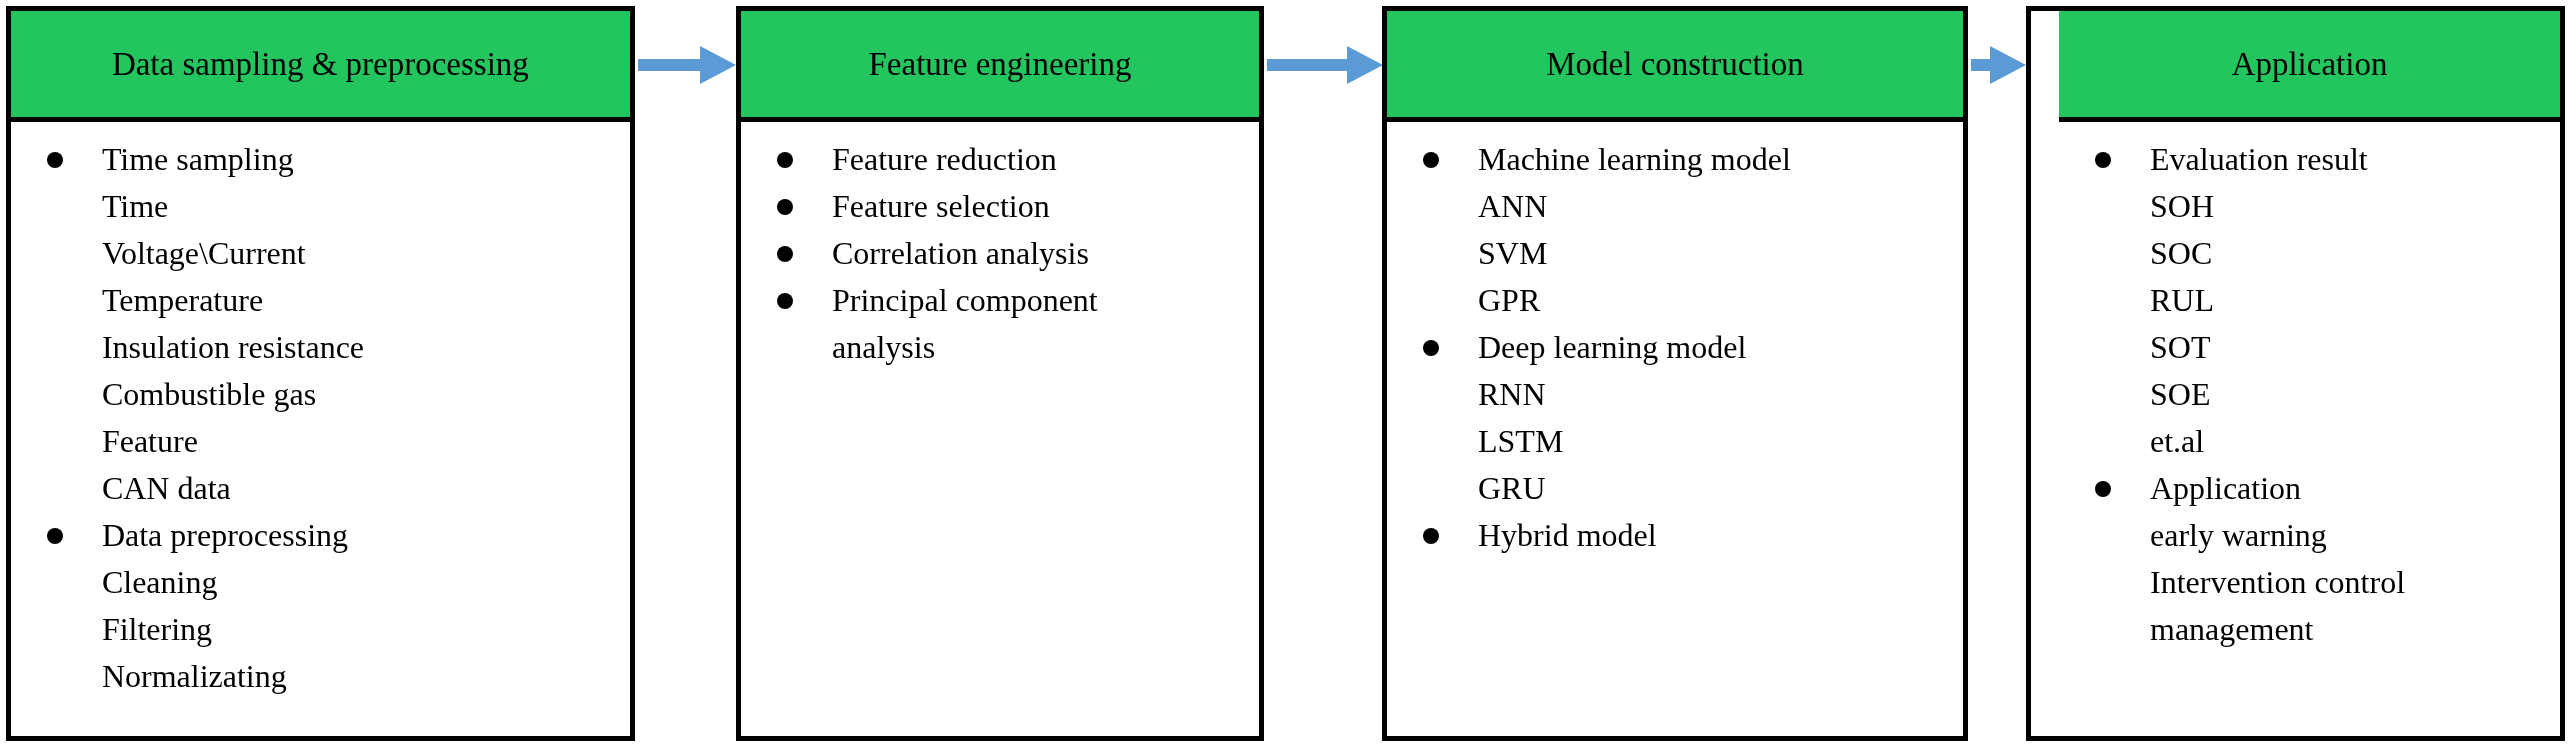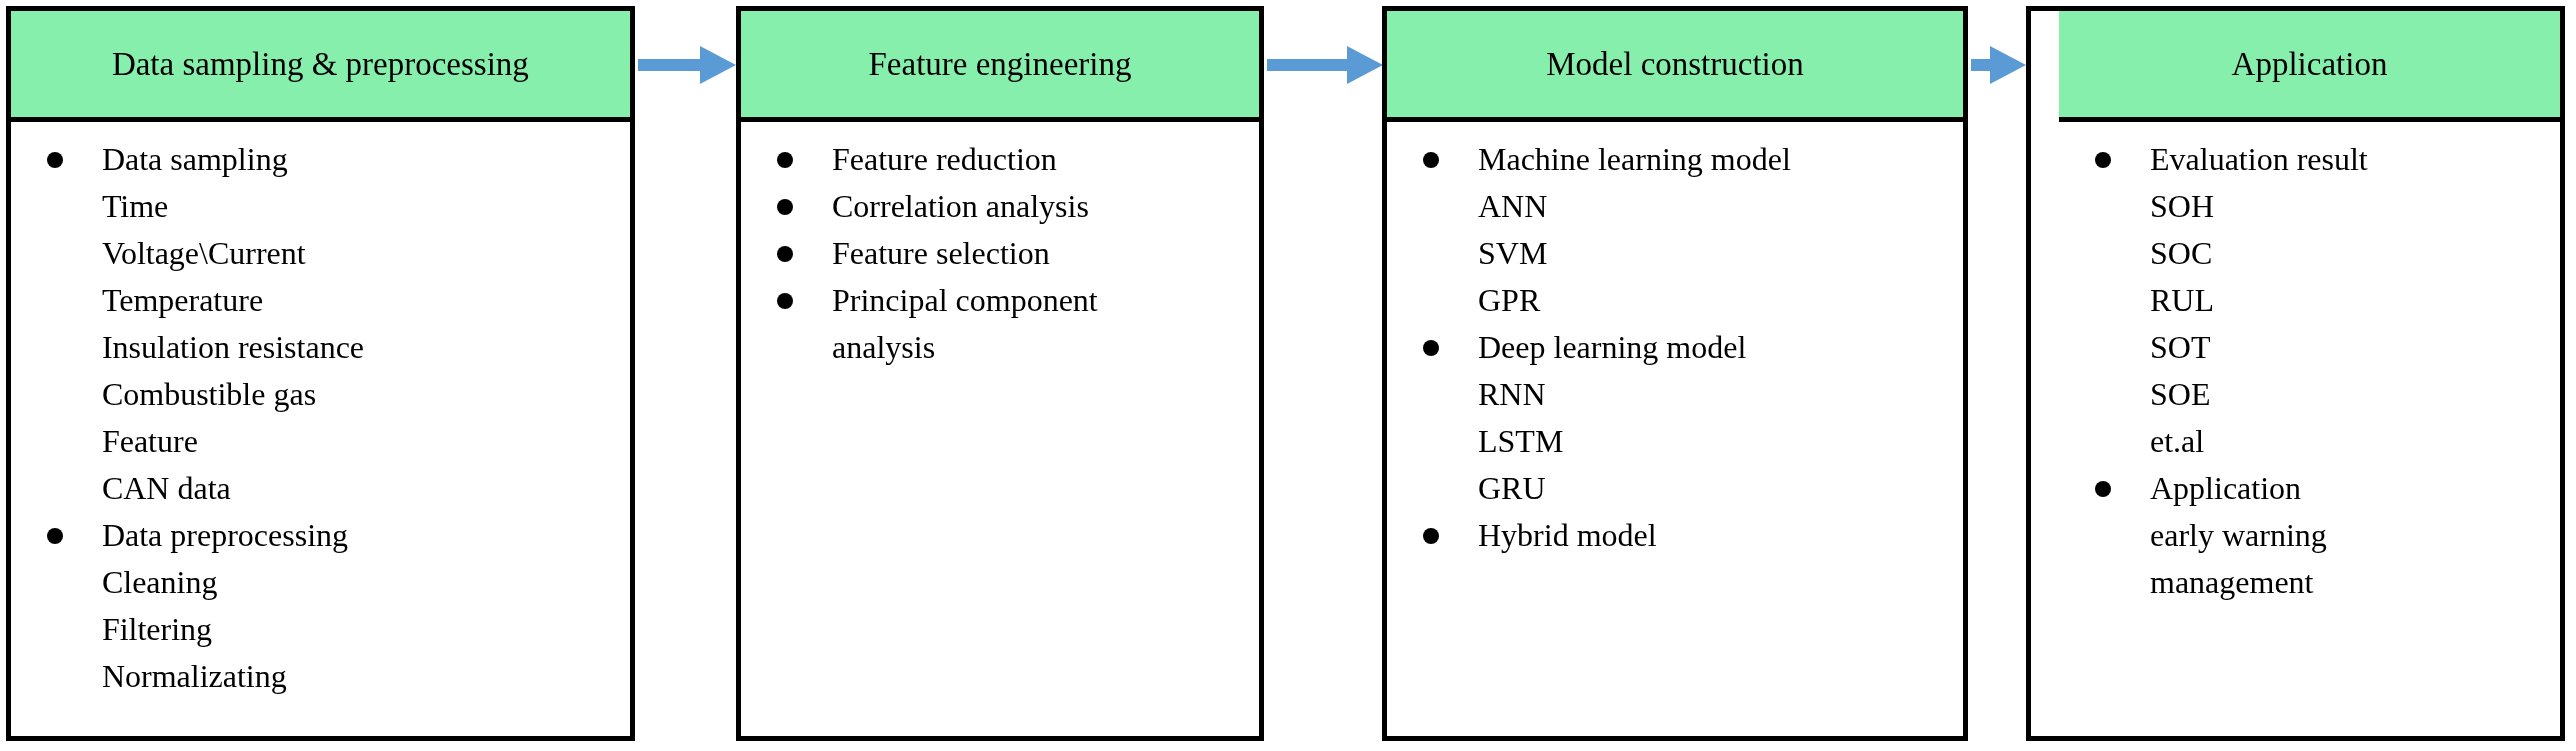--- a/index.html
+++ b/index.html
@@ -24,21 +24,21 @@
   .stage-box {
     position: absolute;
     top: 5.9px;
     height: 735px;
     box-sizing: border-box;
     border: 5.3px solid #000000;
     background: #ffffff;
   }
   .stage-header {
     height: 111px;
-    background: #86efac;
+    background: #22c55e;
     border-bottom: 5.3px solid #000000;
     box-sizing: border-box;
     display: flex;
     align-items: center;
     justify-content: center;
     overflow: hidden;
   }
   .stage-header-title {
     font-size: 33px;
     line-height: 1.1;
@@ -116,21 +116,21 @@
 
 <div id="flow-canvas">
 
   <div class="stage-box" style="left:5.9px; width:629px;">
     <div class="stage-header">
       <div class="stage-header-title">Data sampling &amp; preprocessing</div>
     </div>
     <div class="stage-body">
       <div class="item-row">
         <span class="bullet-dot"></span>
-        <span class="item-text">Data sampling</span>
+        <span class="item-text">Time sampling</span>
       </div>
       <div class="item-row">
         <span class="item-text">Time</span>
       </div>
       <div class="item-row">
         <span class="item-text">Voltage\Current</span>
       </div>
       <div class="item-row">
         <span class="item-text">Temperature</span>
       </div>
@@ -171,25 +171,25 @@
     <div class="stage-header">
       <div class="stage-header-title">Feature engineering</div>
     </div>
     <div class="stage-body">
       <div class="item-row">
         <span class="bullet-dot"></span>
         <span class="item-text">Feature reduction</span>
       </div>
       <div class="item-row">
         <span class="bullet-dot"></span>
+        <span class="item-text">Feature selection</span>
+      </div>
+      <div class="item-row">
+        <span class="bullet-dot"></span>
         <span class="item-text">Correlation analysis</span>
-      </div>
-      <div class="item-row">
-        <span class="bullet-dot"></span>
-        <span class="item-text">Feature selection</span>
       </div>
       <div class="item-row wrapped" style="padding-right:65px;">
         <span class="bullet-dot"></span>
         <span class="item-text">Principal component analysis</span>
       </div>
     </div>
   </div>
 
   <div class="flow-arrow" style="left:1267px; width:116px;">
     <div class="arrow-shaft" style="width:82px;"></div>
@@ -267,19 +267,22 @@
         <span class="item-text">et.al</span>
       </div>
       <div class="item-row">
         <span class="bullet-dot"></span>
         <span class="item-text">Application</span>
       </div>
       <div class="item-row">
         <span class="item-text">early warning</span>
       </div>
       <div class="item-row">
+        <span class="item-text">Intervention control</span>
+      </div>
+      <div class="item-row">
         <span class="item-text">management</span>
       </div>
     </div>
   </div>
 
 </div>
 
 
 </body></html>

